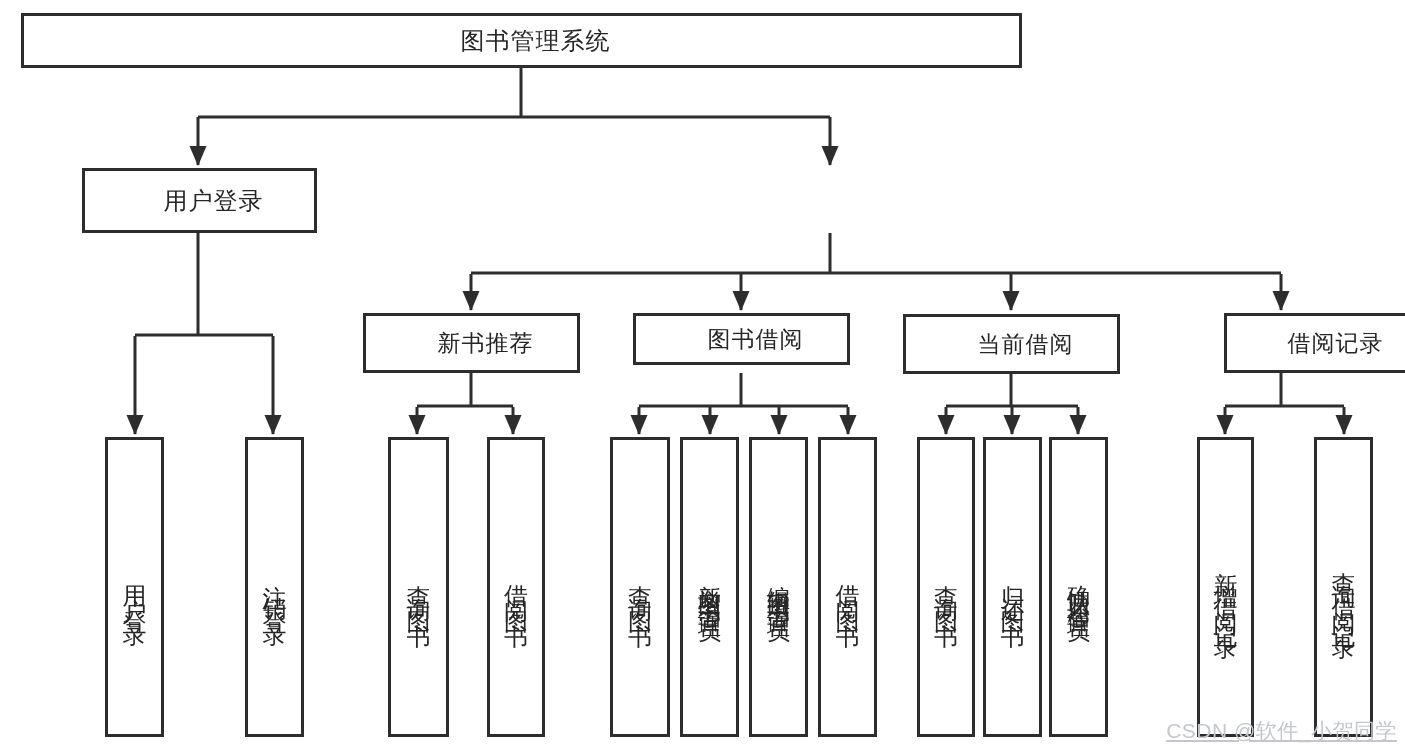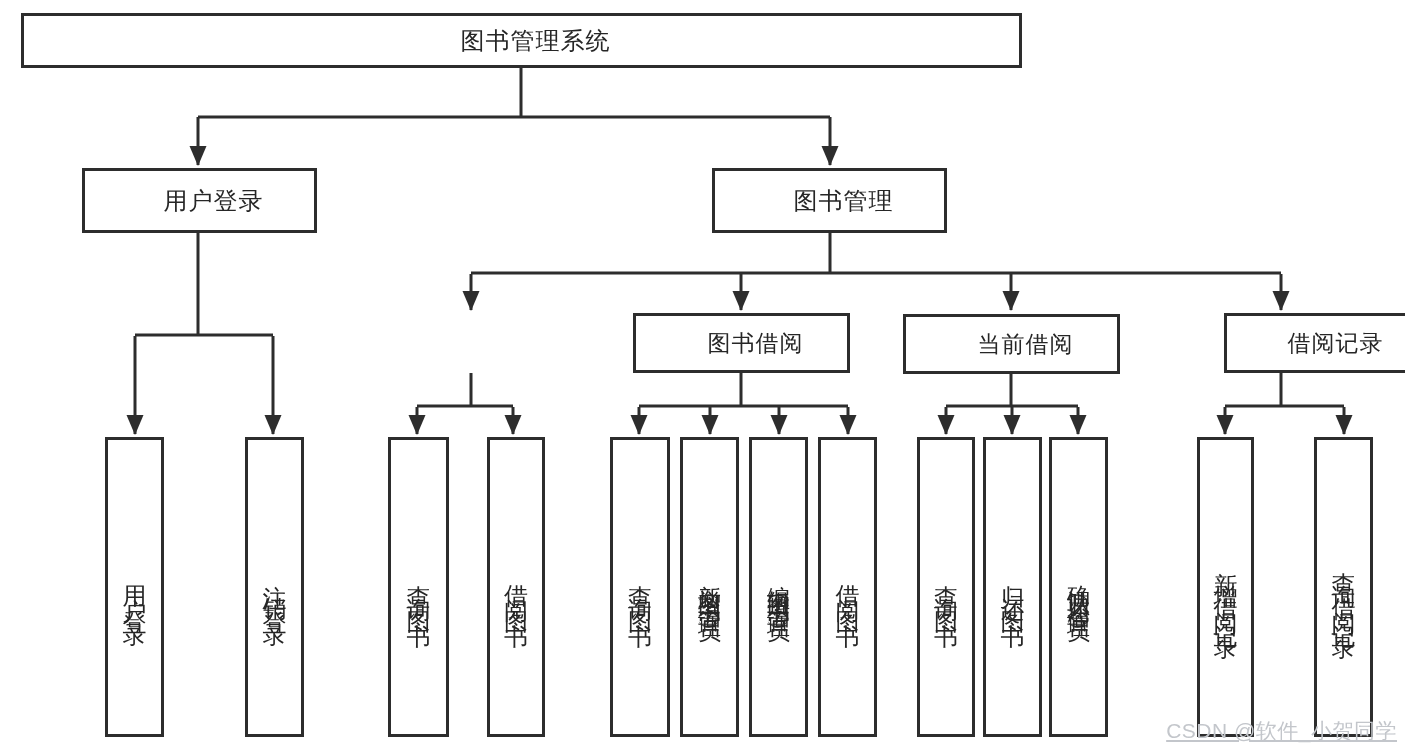--- a/index.html
+++ b/index.html
@@ -106,23 +106,23 @@
     <line x1="946" y1="407" x2="946" y2="434" marker-end="url(#arw)"></line>
     <line x1="1012" y1="407" x2="1012" y2="434" marker-end="url(#arw)"></line>
     <line x1="1078" y1="407" x2="1078" y2="434" marker-end="url(#arw)"></line>
     <line x1="1225" y1="407" x2="1225" y2="434" marker-end="url(#arw)"></line>
     <line x1="1344" y1="407" x2="1344" y2="434" marker-end="url(#arw)"></line>
   </svg>
 
   <div class="node h" style="left:21px;top:13px;width:1001px;height:55px">图书管理系统</div>
 
   <div class="node h" style="left:82px;top:168px;width:235px;height:65px">用户登录</div>
-  <div class="node h" style="left:712px;top:168px;width:235px;height:65px">图书管理</div>
 
-  <div class="node h lvl3" style="left:633px;top:313px;width:217px;height:60px">图书借阅</div>
+  <div class="node h lvl3" style="left:363px;top:313px;width:217px;height:60px">新书推荐</div>
+  <div class="node h lvl3" style="left:633px;top:313px;width:217px;height:52px">图书借阅</div>
   <div class="node h lvl3" style="left:903px;top:314px;width:217px;height:60px">当前借阅</div>
   <div class="node h lvl3" style="left:1224px;top:313px;width:195px;height:60px">借阅记录</div>
 
   <div class="node v" style="left:105px;top:437px;width:59px;height:300px">用户登录</div>
   <div class="node v" style="left:245px;top:437px;width:59px;height:300px">注销登录</div>
 
   <div class="node v" style="left:388px;top:437px;width:61px;height:300px">查询图书</div>
   <div class="node v" style="left:487px;top:437px;width:58px;height:300px">借阅图书</div>
 
   <div class="node v" style="left:610px;top:437px;width:60px;height:300px">查询图书</div>

